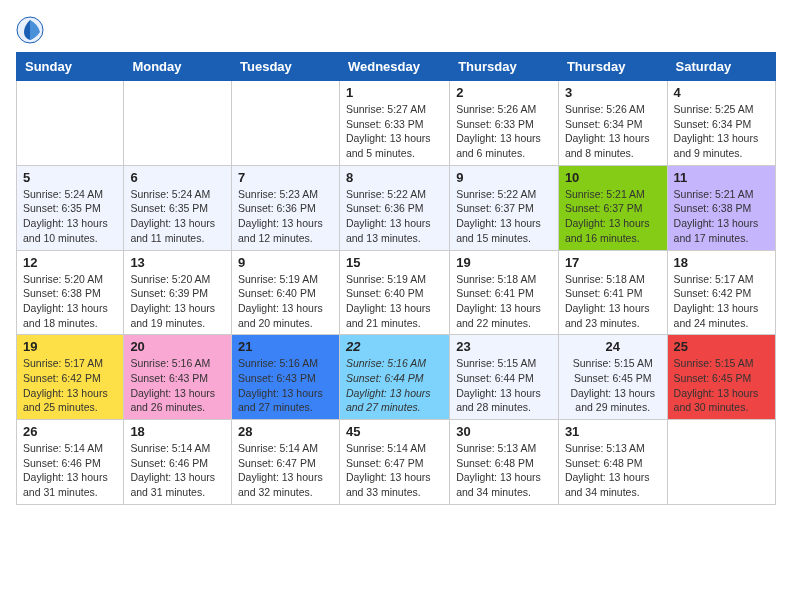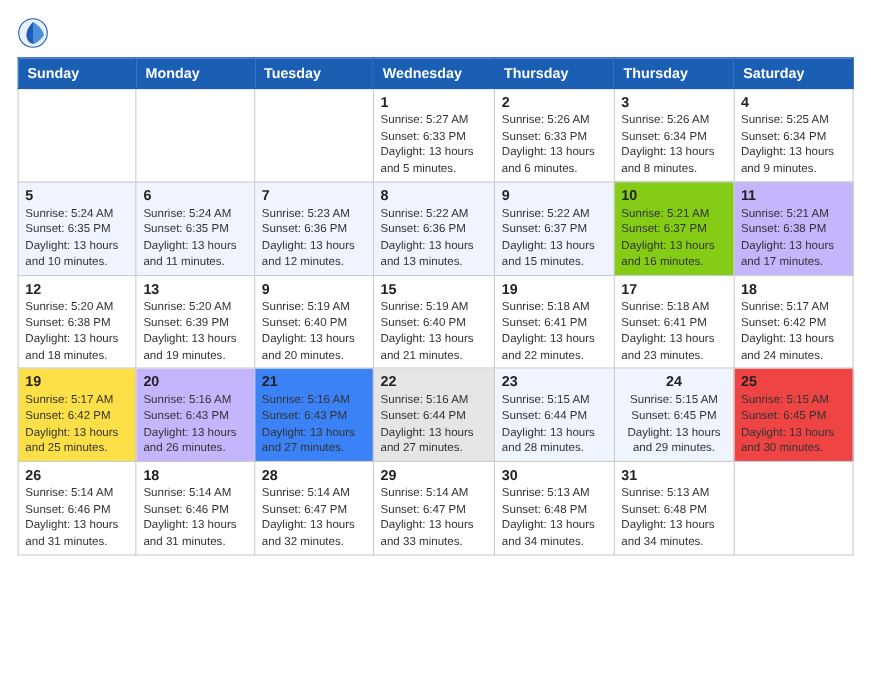--- a/index.html
+++ b/index.html
@@ -263,35 +263,35 @@
         </td>
       </tr>
       <tr>
         <td style="background: #fde047;">
           <span class="day-number">19</span>
           <div class="day-info" style="white-space: pre-line;">Sunrise: 5:17 AM
 Sunset: 6:42 PM
 Daylight: 13 hours
 and 25 minutes.</div>
         </td>
-        <td style="background: #c4b5fd;">
+        <td style="background: #f9a8d4;">
           <span class="day-number">20</span>
           <div class="day-info" style="white-space: pre-line;">Sunrise: 5:16 AM
 Sunset: 6:43 PM
 Daylight: 13 hours
 and 26 minutes.</div>
         </td>
         <td style="background: #3b82f6;">
           <span class="day-number">21</span>
           <div class="day-info" style="white-space: pre-line;">Sunrise: 5:16 AM
 Sunset: 6:43 PM
 Daylight: 13 hours
 and 27 minutes.</div>
         </td>
-        <td style="background: #e5e5e5;">
+        <td style="background: #7dd3fc; font-style: italic;">
           <span class="day-number">22</span>
           <div class="day-info" style="white-space: pre-line;">Sunrise: 5:16 AM
 Sunset: 6:44 PM
 Daylight: 13 hours
 and 27 minutes.</div>
         </td>
         <td style="background: rgb(240, 244, 255);">
           <span class="day-number">23</span>
           <div class="day-info" style="white-space: pre-line;">Sunrise: 5:15 AM
 Sunset: 6:44 PM
@@ -329,21 +329,21 @@
 and 31 minutes.</div>
         </td>
         <td>
           <span class="day-number">28</span>
           <div class="day-info" style="white-space: pre-line;">Sunrise: 5:14 AM
 Sunset: 6:47 PM
 Daylight: 13 hours
 and 32 minutes.</div>
         </td>
         <td>
-          <span class="day-number">29</span>
+          <span class="day-number">45</span>
           <div class="day-info" style="white-space: pre-line;">Sunrise: 5:14 AM
 Sunset: 6:47 PM
 Daylight: 13 hours
 and 33 minutes.</div>
         </td>
         <td>
           <span class="day-number">30</span>
           <div class="day-info" style="white-space: pre-line;">Sunrise: 5:13 AM
 Sunset: 6:48 PM
 Daylight: 13 hours

